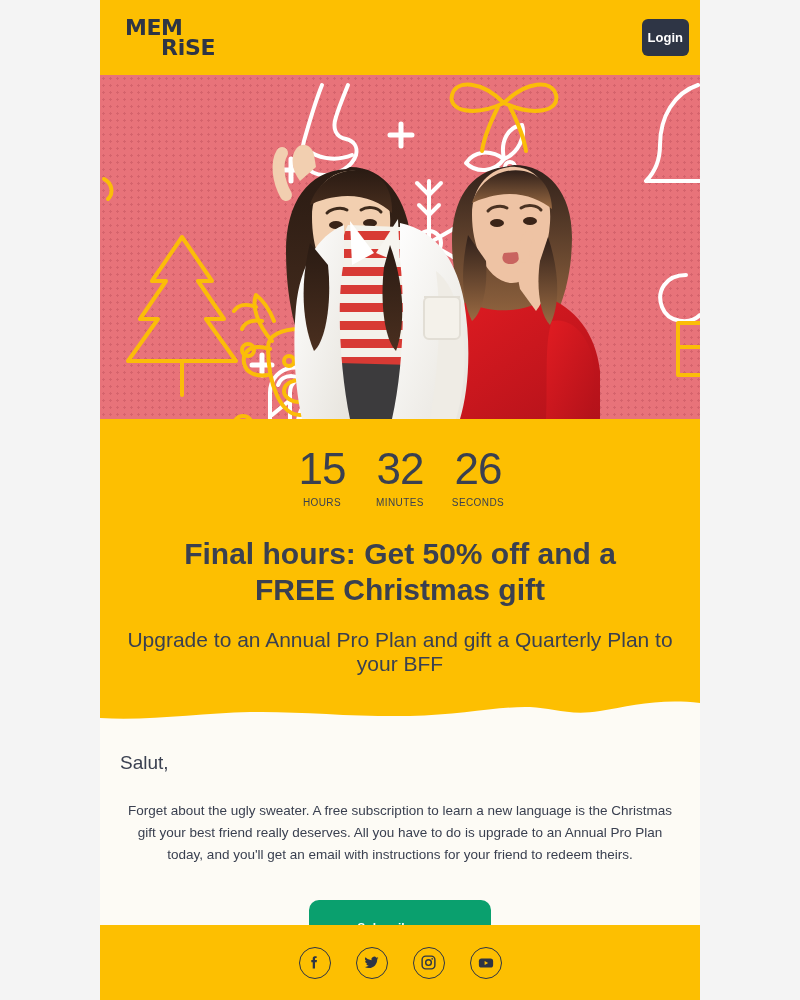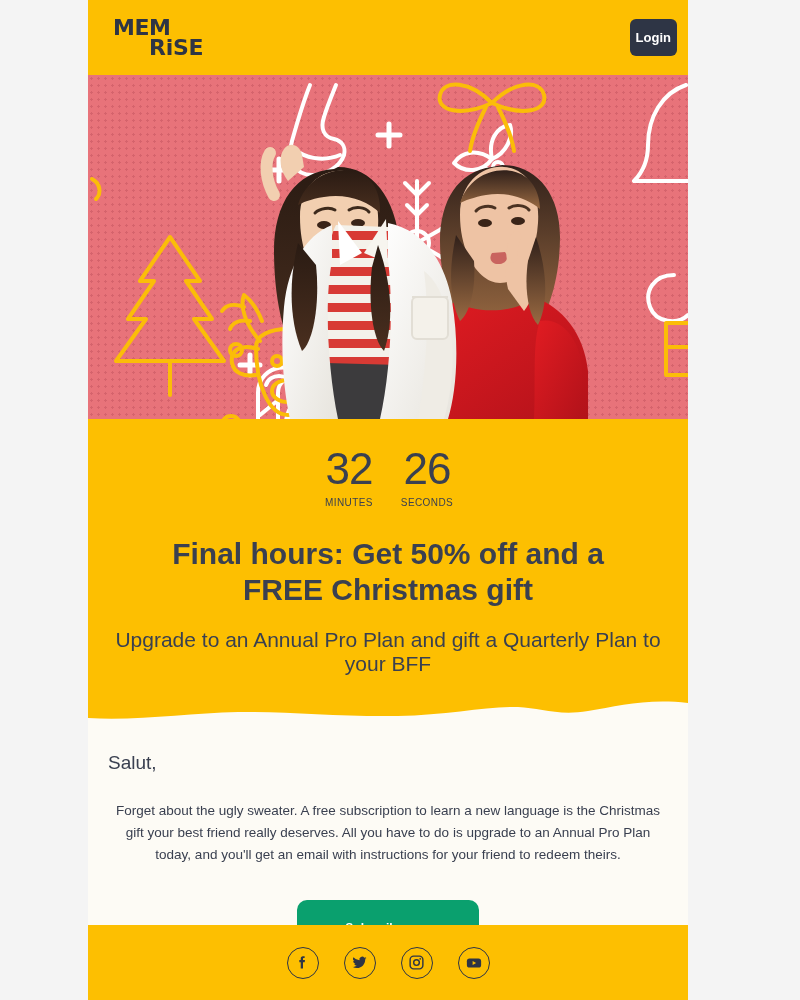--- a/index.html
+++ b/index.html
@@ -3,21 +3,21 @@
 <meta charset="utf-8">
 <style>
   * { margin:0; padding:0; box-sizing:border-box; }
   html,body{
     width:800px; height:1000px;
     background:#f4f4f4;
     font-family:"Liberation Sans", sans-serif;
     overflow:hidden;
   }
   .email-wrap{
-    position:absolute; left:88px; top:0;
+    position:absolute; left:100px; top:0;
     width:600px; height:1000px;
     background:#fdfbf5;
   }
 
   
   .header{
     position:relative;
     height:75px;
     background:#fdbf01;
     display:flex; align-items:center; justify-content:space-between;
@@ -350,20 +350,24 @@
 
         <path d="M210 168 C200 208 202 248 214 276 C226 266 232 226 228 190 Z" fill="url(#hairA)"></path>
         <path d="M290 170 C304 208 306 248 296 276 C284 264 280 226 284 192 Z" fill="url(#hairA)"></path>
       </g>
     </svg>
   </div>
 
   <div class="countdown-band">
     <div class="countdown">
       <div class="cd-unit">
+        <div class="cd-num">15</div>
+        <div class="cd-lbl">HOURS</div>
+      </div>
+      <div class="cd-unit">
         <div class="cd-num">32</div>
         <div class="cd-lbl">MINUTES</div>
       </div>
       <div class="cd-unit">
         <div class="cd-num">26</div>
         <div class="cd-lbl">SECONDS</div>
       </div>
     </div>
 
     <h1 class="headline">Final hours: Get 50% off and a FREE Christmas gift</h1>

